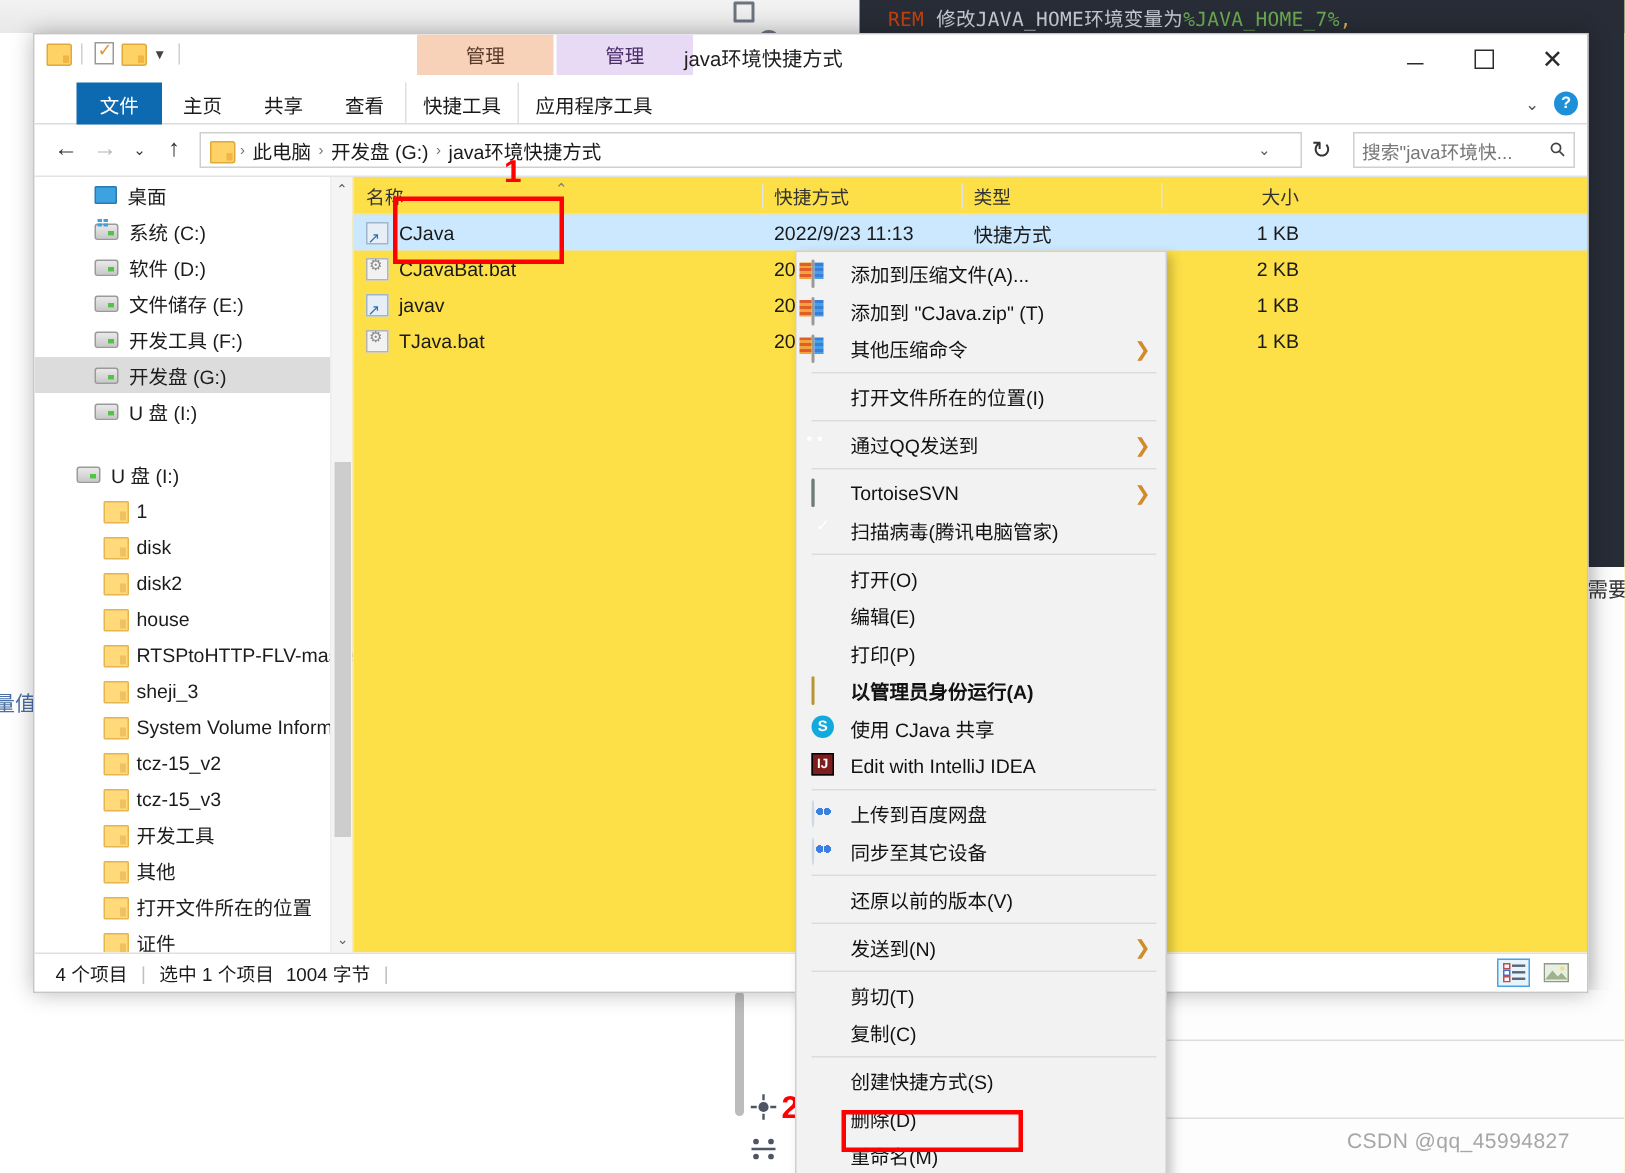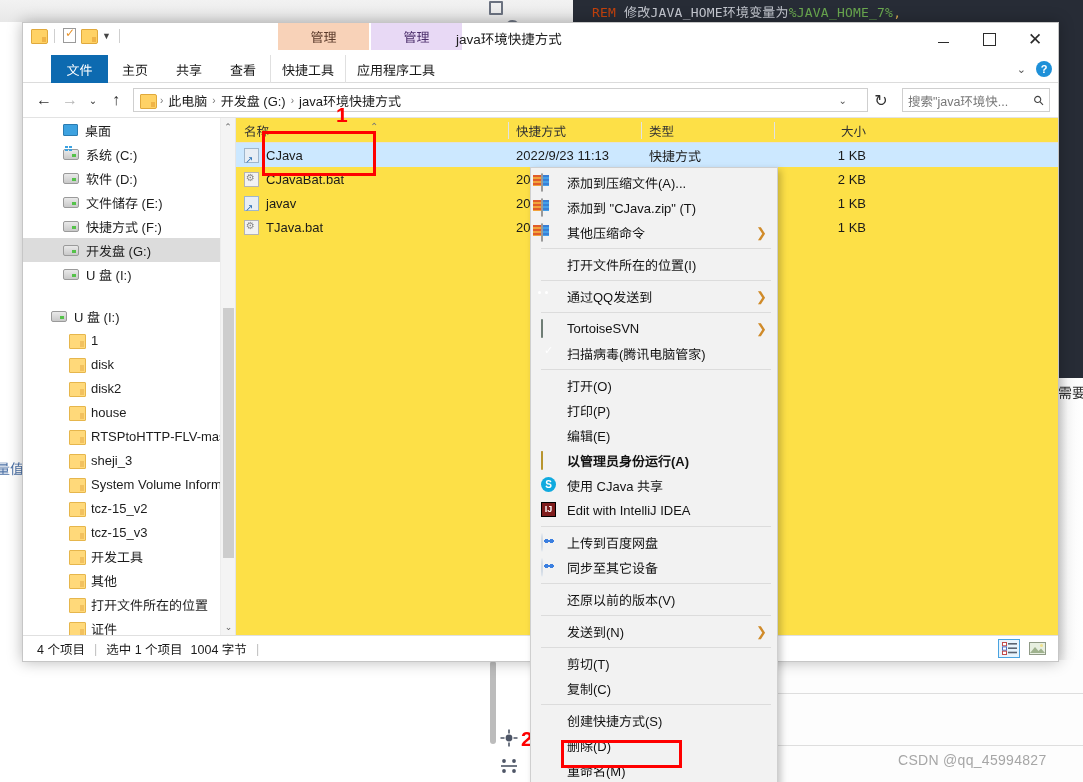--- a/index.html
+++ b/index.html
@@ -455,21 +455,21 @@
       <div class="tree-item">
         <span class="ico-drive"></span>
         <span>软件 (D:)</span>
         </div>
       <div class="tree-item">
         <span class="ico-drive"></span>
         <span>文件储存 (E:)</span>
         </div>
       <div class="tree-item">
         <span class="ico-drive"></span>
-        <span>快捷方式 (F:)</span>
+        <span>开发工具 (F:)</span>
         </div>
       <div class="tree-item sel">
         <span class="ico-drive"></span>
         <span>开发盘 (G:)</span>
         </div>
       <div class="tree-item">
         <span class="ico-drive"></span>
         <span>U 盘 (I:)</span>
         </div>
 
@@ -662,26 +662,26 @@
     </div>
   <div class="msep"></div>
 
   <div class="mi">
     <span class="noico"></span>
     <span class="milabel">打开(O)</span>
     </div>
 
   <div class="mi">
     <span class="noico"></span>
+    <span class="milabel">编辑(E)</span>
+    </div>
+
+  <div class="mi">
+    <span class="noico"></span>
     <span class="milabel">打印(P)</span>
-    </div>
-
-  <div class="mi">
-    <span class="noico"></span>
-    <span class="milabel">编辑(E)</span>
     </div>
 
   <div class="mi bold">
     <span class="mi-ico"><span class="ic-uac"></span></span>
     <span class="milabel">以管理员身份运行(A)</span>
     </div>
 
   <div class="mi">
     <span class="mi-ico">
         <span class="ic-skype">S</span>

